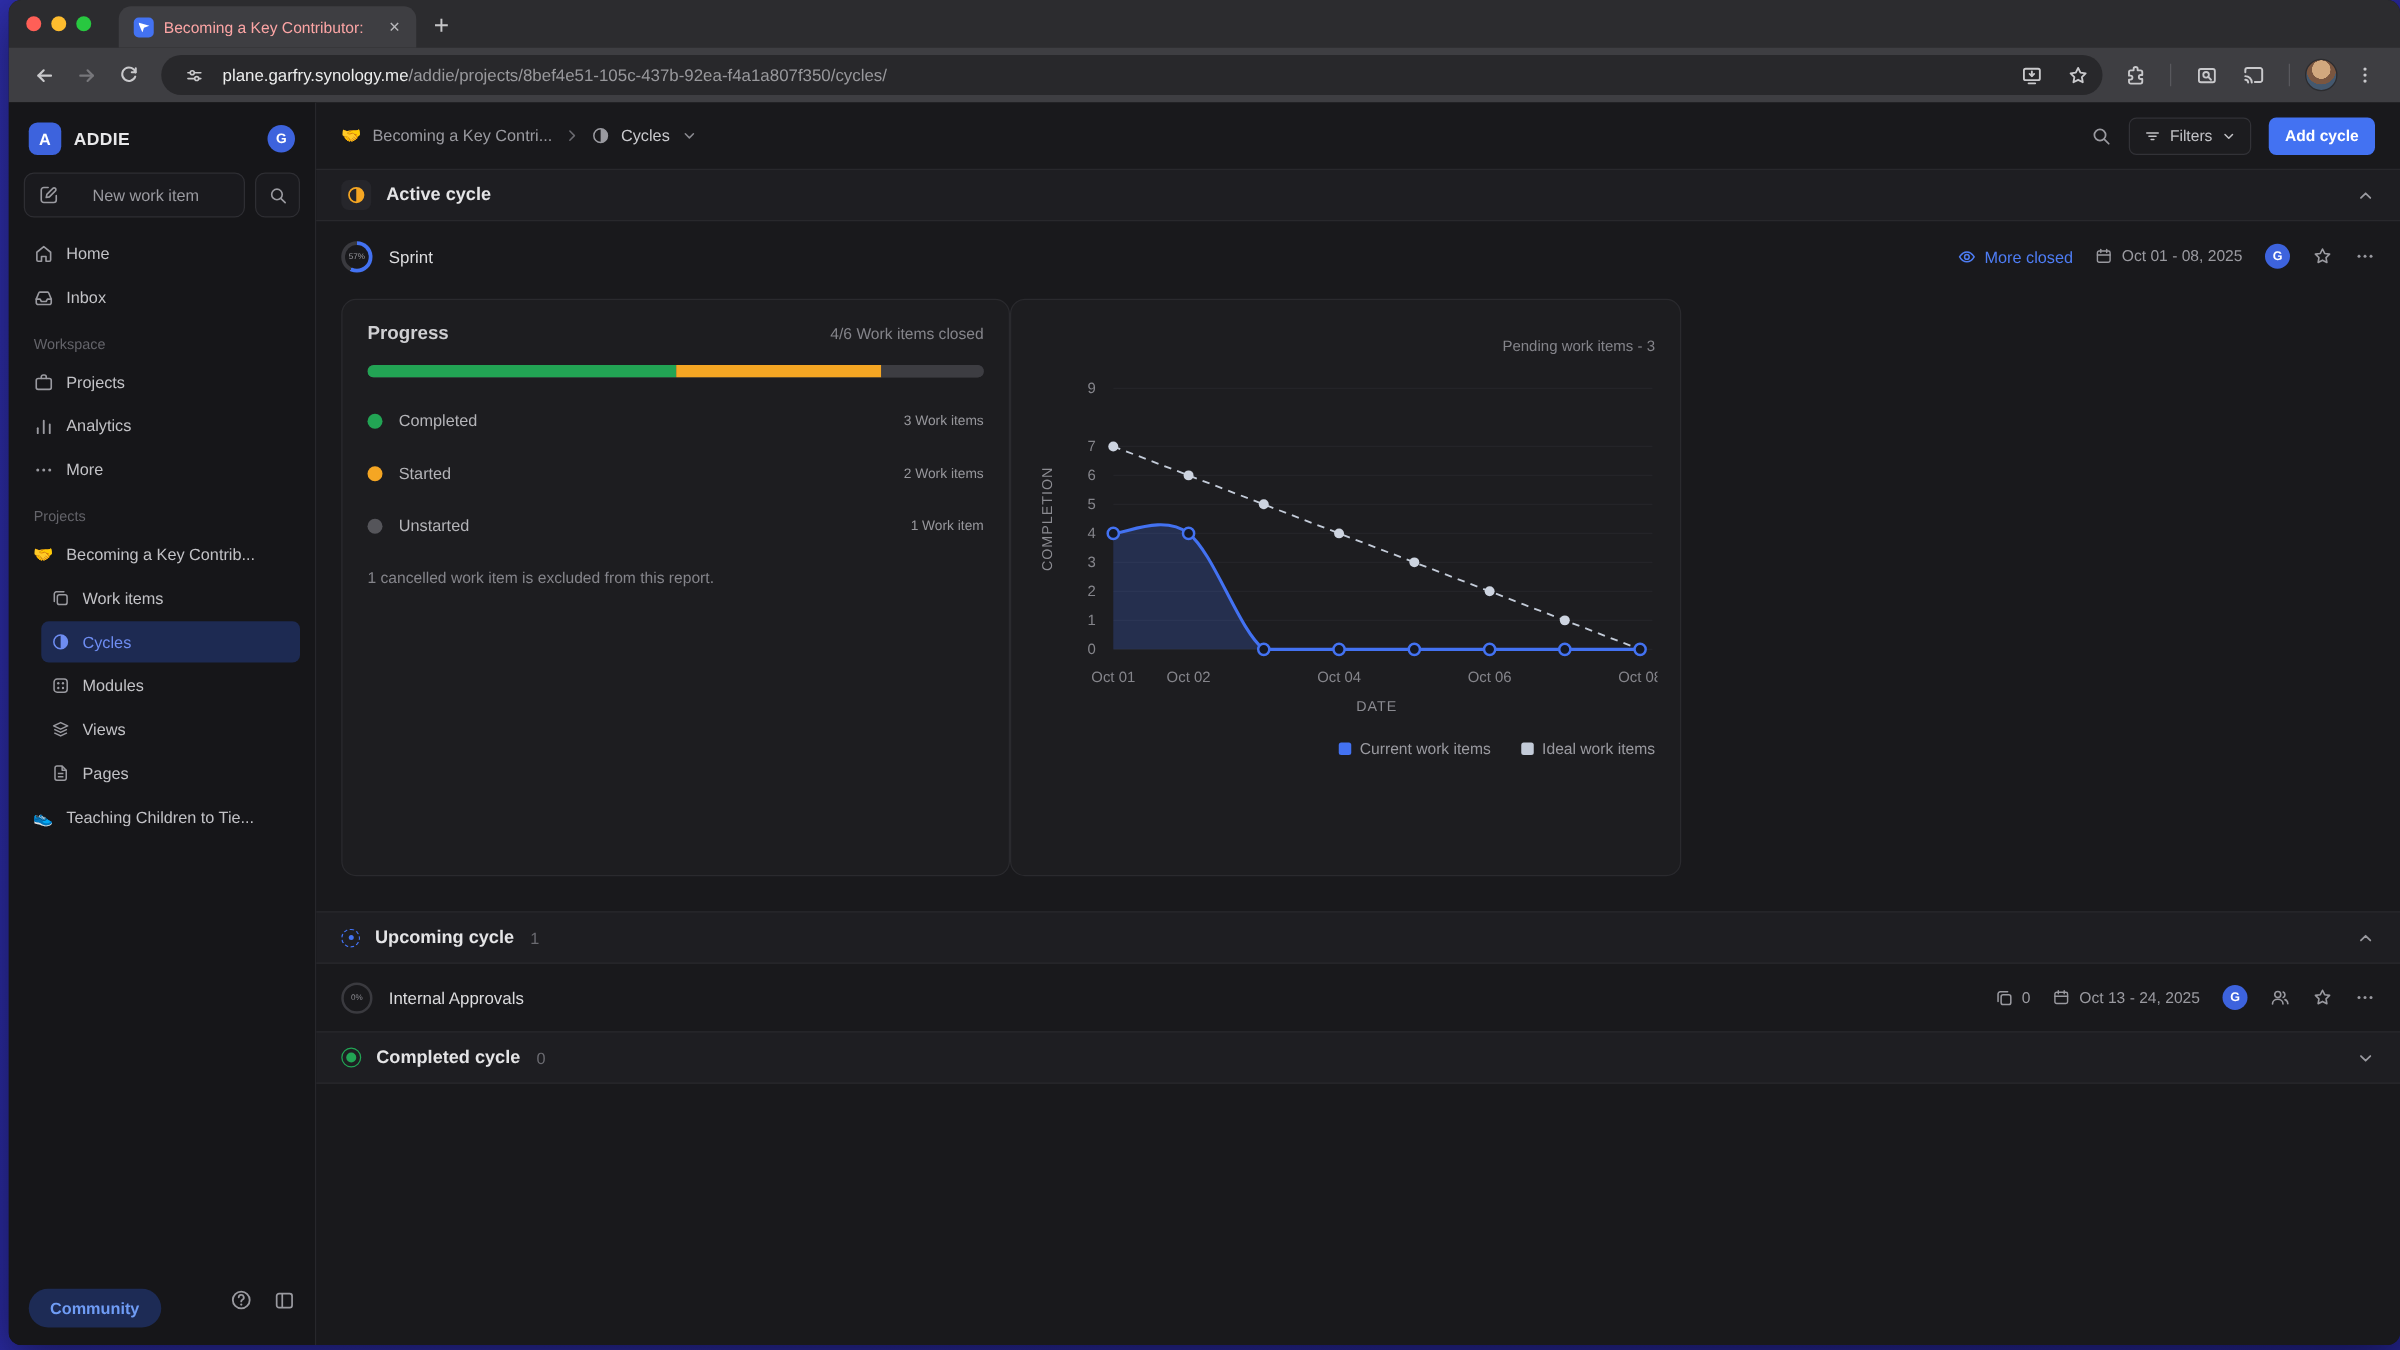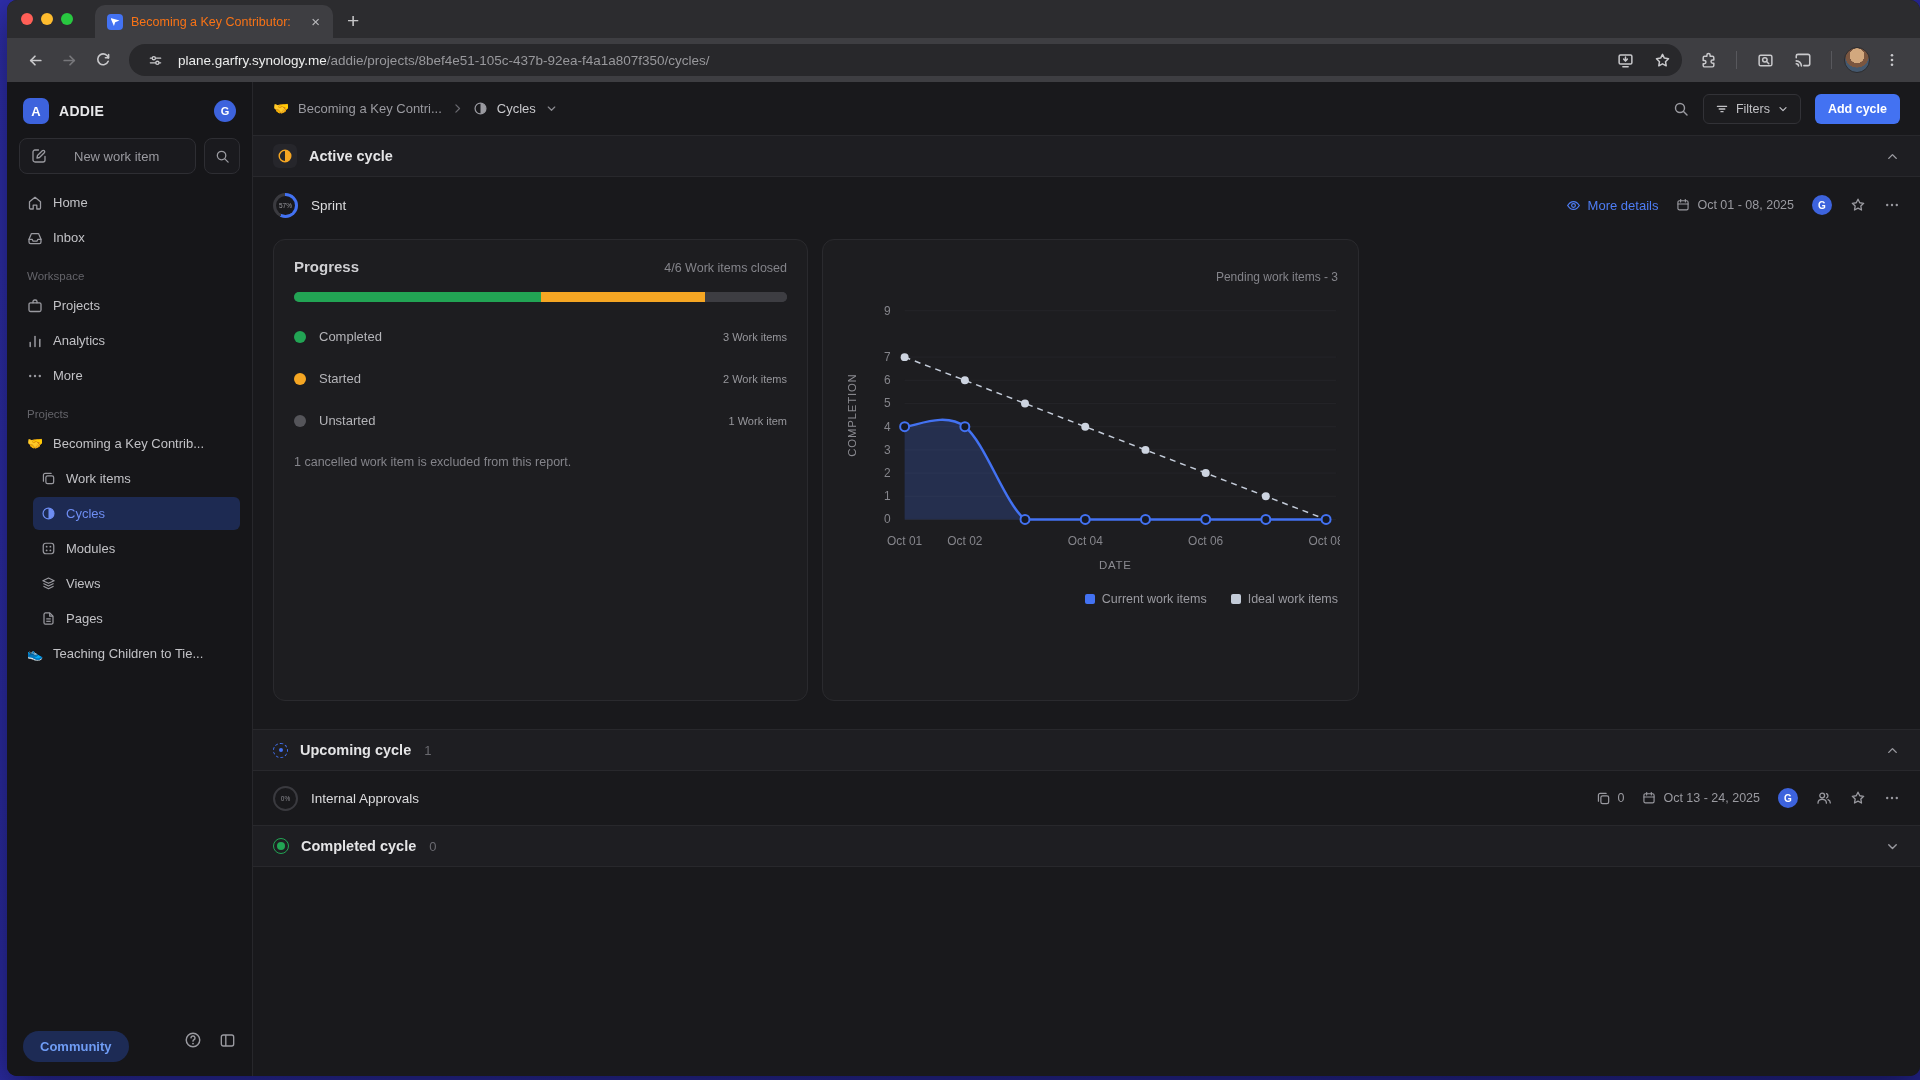--- a/index.html
+++ b/index.html
@@ -8,21 +8,21 @@
 svg{display:block;flex:none}
 .window{position:absolute;left:7px;top:0;right:0;bottom:4px;background:#1a1a1d;border-radius:10px;overflow:hidden;display:flex;flex-direction:column;box-shadow:0 10px 40px rgba(0,0,0,.5)}
 
 .tabstrip{height:38px;background:#2c2c2f;display:flex;align-items:flex-end;flex:none}
 .lights{display:flex;gap:8px;align-items:center;align-self:center;padding:0 12px 0 14px}
 .light{width:12px;height:12px;border-radius:50%}
 .light.red{background:#ff5f57}.light.yellow{background:#febc2e}.light.green{background:#28c840}
 .tab{width:238px;height:33px;background:#3e3e42;border-radius:10px 10px 0 0;display:flex;align-items:center;gap:8px;padding:0 8px 0 12px;margin-left:10px}
 .favicon{width:16px;height:16px;border-radius:4px;background:#4372f2;position:relative}
 .favicon::after{content:"";position:absolute;left:3.5px;top:3.5px;width:9px;height:9px;background:#fff;clip-path:polygon(0 10%,100% 40%,52% 58%,38% 100%)}
-.tab-title{font-size:12.5px;color:#f97316;white-space:nowrap;overflow:hidden;text-overflow:ellipsis;flex:1}
+.tab-title{font-size:12.5px;color:#fca5a5;white-space:nowrap;overflow:hidden;text-overflow:ellipsis;flex:1}
 .tab-close{color:#b9b9bc;font-size:15px;line-height:1;padding:2px 5px;border-radius:4px}
 .newtab{color:#c6c6c8;font-size:21px;line-height:1;margin:0 0 7px 14px}
 .toolbar{height:44px;background:#3e3e42;display:flex;align-items:center;flex:none;padding:0 12px;gap:2px}
 .tb-icon{width:32px;height:32px;display:flex;align-items:center;justify-content:center;color:#c9c9cc;border-radius:50%}
 .tb-icon.dim{color:#77777b}
 .urlbar{flex:1;height:32px;background:#28282b;border-radius:16px;display:flex;align-items:center;margin:0 8px;padding:0 6px 0 12px;gap:9px;min-width:0;color:#c9c9cc}
 .url-text{flex:1;font-size:13.5px;white-space:nowrap;overflow:hidden;min-width:0}
 .url-host{color:#eceded;font-weight:400}
 .url-path{color:#98989c}
 .pill-icon{width:28px;height:28px;display:flex;align-items:center;justify-content:center;color:#c9c9cc;border-radius:50%}
@@ -75,21 +75,21 @@
 .ring57 .inner{width:19px;height:19px;border-radius:50%;background:#19191c;font-size:6.5px;color:#9a9aa0;display:flex;align-items:center;justify-content:center}
 .ring0{width:25px;height:25px;border-radius:50%;border:2.5px solid #3a3a3f;display:flex;align-items:center;justify-content:center;font-size:6.5px;color:#8a8a90}
 .cycle-name{font-size:13.5px;color:#dcdcde}
 .row-right{margin-left:auto;display:flex;align-items:center;gap:18px}
 .more-details{display:flex;gap:7px;align-items:center;color:#4e7df5;font-size:13px}
 .date-chip{display:flex;gap:7px;align-items:center;color:#9a9aa0;font-size:12.5px}
 .count-chip{display:flex;gap:6px;align-items:center;color:#9a9aa0;font-size:12.5px}
 .mini-avatar{width:20px;height:20px;border-radius:50%;background:#3d63dd;color:#fff;font-size:10px;font-weight:700;display:flex;align-items:center;justify-content:center}
 .icon-btn{color:#9a9aa0;display:flex;align-items:center}
 
-.cards{display:flex;gap:14px;padding:6px 13px 28px 20px;flex:none}
+.cards{display:flex;padding:6px 13px 28px 20px;flex:none}
 .card{border:1px solid #2a2a2e;border-radius:12px;background:#1d1d20;height:462px}
 .card.progress{width:535px;padding:18px 20px}
 .card.burndown{width:537px;padding:18px 20px}
 .card.stats{flex:1;padding:12px 14px}
 .card-head{display:flex;align-items:baseline;justify-content:space-between}
 .card-title{font-size:15px;font-weight:700;color:#cfcfd2}
 .card-sub{font-size:12.5px;color:#84848a}
 .pbar{height:10px;border-radius:5px;overflow:hidden;display:flex;margin-top:17px;background:#3d3d42}
 .pseg{height:100%}
 .pstat{display:flex;align-items:center;margin-top:27px}
@@ -398,21 +398,21 @@
         <span class="ring57">
             <span class="inner">57%</span>
           </span>
         <span class="cycle-name">Sprint</span>
         <div class="row-right">
           <span class="more-details">
             <svg width="15" height="15" viewBox="0 0 16 16" fill="none" stroke="currentColor" stroke-width="1.3">
                 <path d="M1.8 8S4.3 3.8 8 3.8 14.2 8 14.2 8 11.7 12.2 8 12.2 1.8 8 1.8 8z"></path>
                 <circle cx="8" cy="8" r="2"></circle>
               </svg>
-            <span>More details</span>
+            <span>More closed</span>
           </span>
           <span class="date-chip">
             <svg width="14" height="14" viewBox="0 0 16 16" fill="none" stroke="currentColor" stroke-width="1.3" stroke-linecap="round">
                 <rect x="2.2" y="3.2" width="11.6" height="10.3" rx="1.6"></rect>
                 <path d="M5.3 1.8v2.8"></path>
                 <path d="M10.7 1.8v2.8"></path>
                 <path d="M2.2 6.8h11.6"></path>
               </svg>
             <span>Oct 01 - 08, 2025</span>
           </span>

